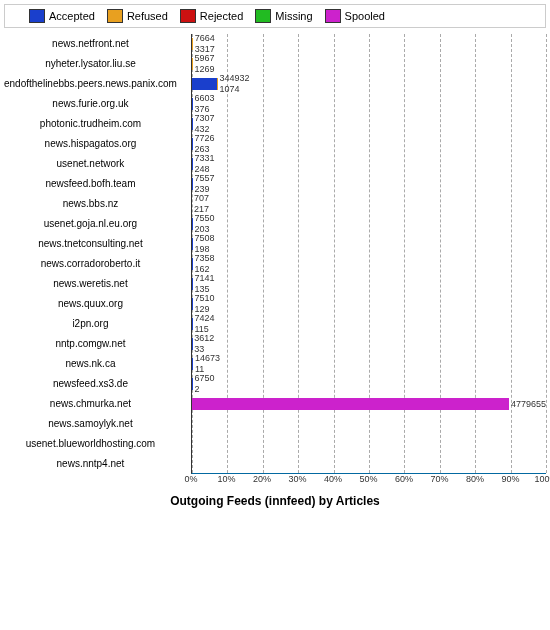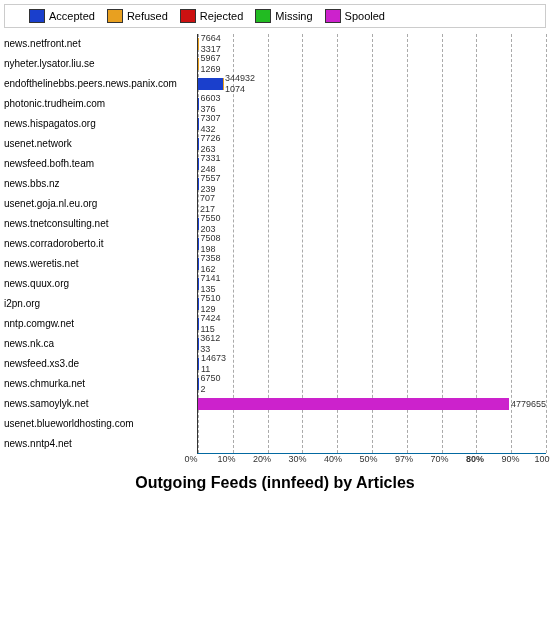--- a/index.html
+++ b/index.html
@@ -37,23 +37,23 @@
       display: inline-block;
     }
     
     .chart-area {
       display: flex;
       flex-direction: row;
     }
     .labels-col {
       display: flex;
       flex-direction: column;
-      align-items: flex-start;
+      align-items: center;
       min-width: 185px;
-      padding-right: 18px;
+      padding-right: 12px;
     }
     .bars-col {
       flex: 1;
       position: relative;
       border-left: 1px solid #333;
       border-bottom: 1px solid #0369a1;
     }
     .row-label {
       height: 20px;
       line-height: 20px;
@@ -104,21 +104,21 @@
       margin-left: 187px;
       font-size: 9px;
       color: #333;
     }
     .x-label {
       position: absolute;
       transform: translateX(-50%);
     }
     .chart-title {
       text-align: center;
-      font-size: 16px;
+      font-size: 12px;
       font-weight: bold;
       margin-top: 4px;
     }
   </style>
 </head>
 <body>
 
 <div class="chart-container">
 
   <div class="legend">
@@ -142,20 +142,21 @@
         <span class="legend-swatch" style="background: rgb(204, 34, 204);"></span>
         <span>Spooled</span>
       </div>
     </div>
 
   <div class="chart-area">
     <div class="labels-col" id="labels-col">
         <div class="row-label">news.netfront.net</div>
         <div class="row-label">nyheter.lysator.liu.se</div>
         <div class="row-label">endofthelinebbs.peers.news.panix.com</div>
+        <div class="row-label">news.furie.org.uk</div>
         <div class="row-label">photonic.trudheim.com</div>
         <div class="row-label">news.hispagatos.org</div>
         <div class="row-label">usenet.network</div>
         <div class="row-label">newsfeed.bofh.team</div>
         <div class="row-label">news.bbs.nz</div>
         <div class="row-label">usenet.goja.nl.eu.org</div>
         <div class="row-label">news.tnetconsulting.net</div>
         <div class="row-label">news.corradoroberto.it</div>
         <div class="row-label">news.weretis.net</div>
         <div class="row-label">news.quux.org</div>
@@ -335,21 +336,21 @@
       </div>
   </div>
 
   <div class="x-axis" id="x-axis">
       <span class="x-label" style="left: 0%;">0%</span>
       <span class="x-label" style="left: 10%;">10%</span>
       <span class="x-label" style="left: 20%;">20%</span>
       <span class="x-label" style="left: 30%;">30%</span>
       <span class="x-label" style="left: 40%;">40%</span>
       <span class="x-label" style="left: 50%;">50%</span>
-      <span class="x-label" style="left: 60%;">97%</span>
+      <span class="x-label" style="left: 60%;">60%</span>
       <span class="x-label" style="left: 70%;">70%</span>
-      <span class="x-label" style="left: 80%; font-weight: bold;">80%</span>
+      <span class="x-label" style="left: 80%;">80%</span>
       <span class="x-label" style="left: 90%;">90%</span>
       <span class="x-label" style="left: 100%;">100%</span>
     </div>
 
   <div class="chart-title">Outgoing Feeds (innfeed) by Articles</div>
 </div>
 
 </body></html>

